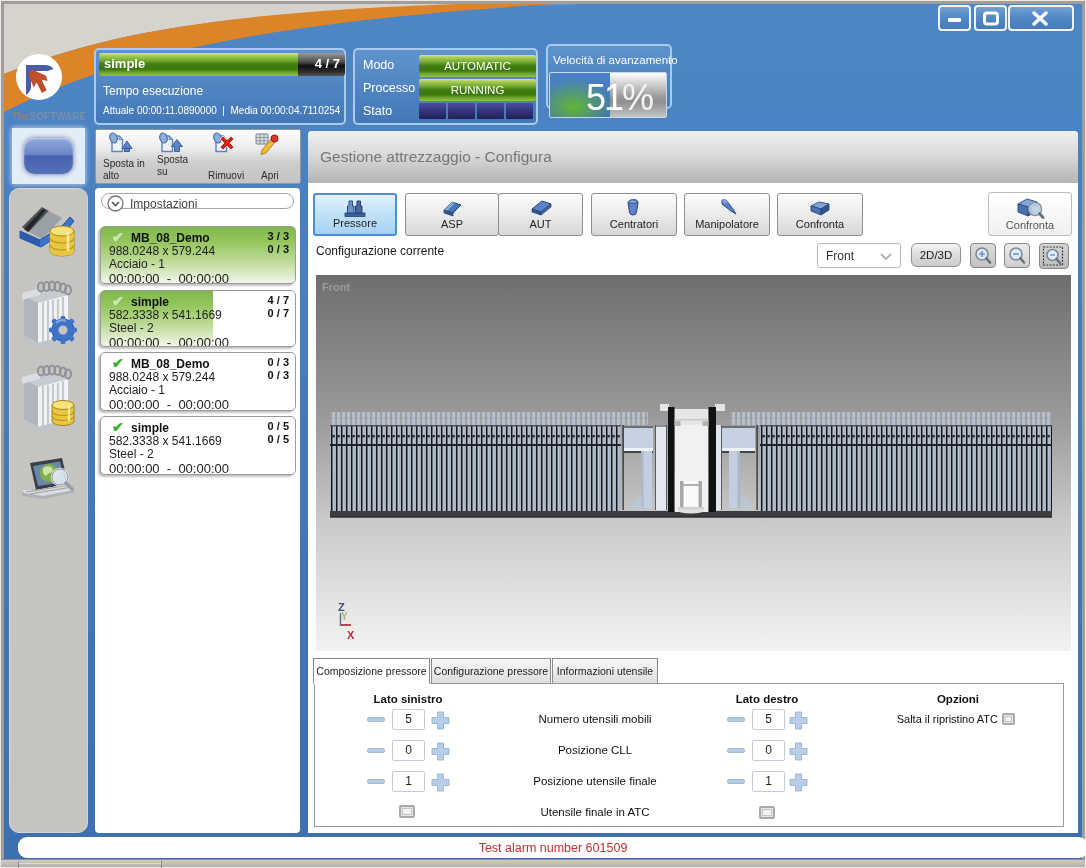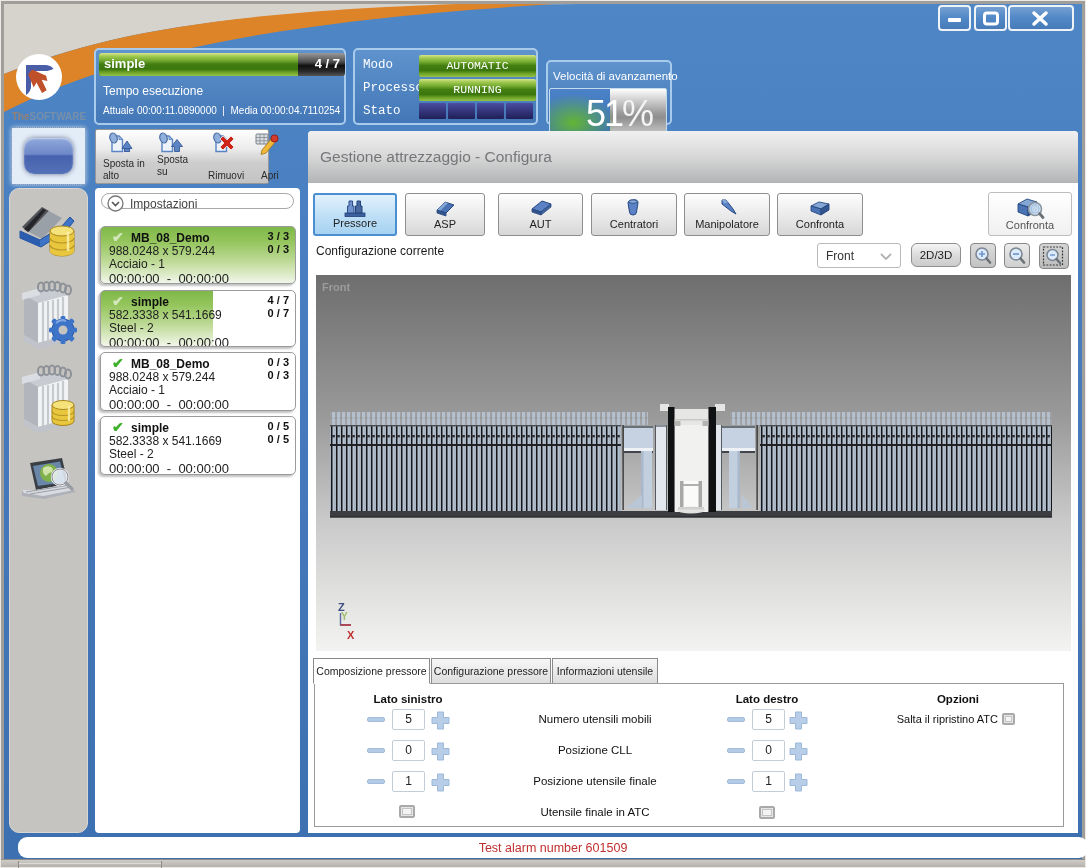--- a/index.html
+++ b/index.html
@@ -18,33 +18,33 @@
 #logotext span { color:#9a9a96; }
 
 .bluepanel { border:2px solid #a9cbeb; border-radius:5px; background:linear-gradient(180deg,#5e93cd,#4377b7); }
 #p-progress { left:94px; top:48px; width:252px; height:77px; }
 #pbar { left:3px; top:3px; width:246px; height:23px; border-radius:3px; background:linear-gradient(180deg,#9a9a9a 0%,#4a4a4a 40%,#101010 55%,#2a2a2a 80%,#555 100%); overflow:hidden; }
 #pbar .fill { position:absolute; left:0; top:0; width:199px; height:23px; background:linear-gradient(180deg,#d6e68c 0%,#a0c950 14%,#74aa30 32%,#447f12 48%,#3a760c 70%,#6da128 84%,#96c345 100%); }
 #pbar .nm { position:absolute; left:5px; top:3px; font-size:13px; font-weight:bold; color:#fff; }
 #pbar .ct { position:absolute; right:5px; top:3px; font-size:13px; font-weight:bold; color:#fff; }
 #p-progress .l1 { position:absolute; left:7px; top:34px; font-size:12px; color:#fff; }
 #p-progress .l2 { position:absolute; left:7px; top:55px; font-size:10px; color:#fff; white-space:nowrap; }
-#p-modo { left:353px; top:48px; width:185px; height:77px;font-family:Liberation Mono, monospace; }
+#p-modo { left:353px; top:48px; width:185px; height:77px; }
 #p-modo .lbl { position:absolute; left:8px; font-size:12.5px; color:#fff; }
 .greenbtn { position:absolute; left:64px; width:117px; height:22px; border-radius:2px; background:linear-gradient(180deg,#d6e68c 0%,#a0c950 14%,#74aa30 32%,#447f12 48%,#3a760c 70%,#6da128 84%,#96c345 100%); text-align:center; font-size:11.5px; color:#fff; line-height:22px; }
 .bsq { position:absolute; top:53px; width:27px; height:16px; background:linear-gradient(180deg,#4a4da0,#1f1f58); border-radius:1px; }
-#p-vel { left:546px; top:60px; width:126px; height:65px; }
+#p-vel { left:546px; top:44px; width:126px; height:65px; }
 #p-vel .t { position:absolute; left:5px; top:8px; font-size:11.5px; color:#fff; white-space:nowrap; }
 #velbox { position:absolute; left:1px; top:26px; width:118px; height:46px; border:1px solid #c4daf0; border-radius:2px; overflow:hidden; background:linear-gradient(180deg,#fdfdfd,#9a9a9a 55%,#8f8f8f 65%,#c4c4c4); }
 #velblue { position:absolute; left:0; top:0; width:60px; height:46px; background:linear-gradient(180deg,#4b82c6,#3a6fba); }
 #velgreen { position:absolute; left:-18px; top:0px; width:92px; height:58px; background:radial-gradient(ellipse at 45% 58%, rgba(100,185,45,.95), rgba(100,185,45,0) 60%); }
 #veltxt { position:absolute; left:10px; top:4px; width:118px; text-align:center; font-size:36px; color:#fff; letter-spacing:-2px; }
 #veltxt .pc { color:#f4f4f4; }
 
-#toolbar { left:95px; top:129px; width:174px; height:55px; border:1px solid #979797; border-radius:2px; background:linear-gradient(180deg,#fefefe 0%,#ececec 35%,#cdcdcd 62%,#c3c3c3 100%); }
+#toolbar { left:95px; top:129px; width:206px; height:55px; border:1px solid #979797; border-radius:2px; background:linear-gradient(180deg,#fefefe 0%,#ececec 35%,#cdcdcd 62%,#c3c3c3 100%); }
 #toolbar .tlbl { position:absolute; font-size:10px; color:#2a2a2a; line-height:12px; }
 
 #selitem { left:12px; top:128px; width:73px; height:56px; background:rgba(240,246,253,.92); outline:1px dotted #8096b4; box-shadow:0 0 5px rgba(255,255,255,.95); }
 #selbtn { left:24px; top:138px; width:49px; height:36px; border-radius:10px; background:linear-gradient(180deg,#91a9dc 0%,#6d87c8 45%,#4662ae 50%,#5471b8 100%); box-shadow:0 0 5px rgba(10,20,60,.55), inset 0 1px 2px rgba(255,255,255,.5); }
 #sidebar { left:9px; top:188px; width:79px; height:645px; background:#c6c4c1; border-radius:10px; border:1px solid #d8d6d3; }
 
 #listpanel { left:95px; top:188px; width:205px; height:645px; background:#fff; border-radius:4px; }
 #dropdown { left:6px; top:5px; width:193px; height:16px; border:1px solid #a8a8a8; border-radius:10px; background:#fff; }
 #dropdown .t { position:absolute; left:28px; top:3px; font-size:12px; color:#444; }
 .card { position:absolute; left:5px; width:196px; height:58px; border:1px solid #9b9b9b; border-radius:5px; background:#fff; box-shadow:-2px 2px 2px rgba(120,120,120,.45); overflow:hidden; }
@@ -307,21 +307,21 @@
       <div class="t">Gestione attrezzaggio - Configura</div>
     </div>
   <div class="tabbtn sel" style="left:5px;width:84px">
     <svg class="tico" width="26" height="22" viewBox="0 0 26 22">
       <rect x="3" y="15" width="20" height="3.5" fill="#3c5f9e" stroke="#23407a" stroke-width="0.8"></rect>
       <path d="M7,3 h3.5 v5 h1.5 v7 h-6.5 v-7 h1.5 z" fill="#6e93cc" stroke="#2c4a86" stroke-width="1"></path>
       <path d="M15,3 h3.5 v5 h1.5 v7 h-6.5 v-7 h1.5 z" fill="#48699f" stroke="#23407a" stroke-width="1"></path>
     </svg>
     <div class="lb">Pressore</div>
     </div>
-  <div class="tabbtn" style="left:97px;width:80px">
+  <div class="tabbtn" style="left:97px;width:94px">
     <svg class="tico" width="26" height="22" viewBox="0 0 26 22">
       <polygon points="5,13 13,5 22,8 14,16" fill="#4a73b4" stroke="#27477f" stroke-width="1"></polygon>
       <polygon points="5,13 13,5 16,6 8,14" fill="#85a7d6"></polygon>
       <polygon points="5,13 14,16 14,19 5,16" fill="#33558f" stroke="#27477f" stroke-width="0.8"></polygon>
     </svg>
     <div class="lb">ASP</div>
     </div>
   <div class="tabbtn" style="left:190px;width:85px">
     <svg class="tico" width="26" height="22" viewBox="0 0 26 22">
       <polygon points="4,12 14,4 23,7 13,15" fill="#5b82c4" stroke="#27477f" stroke-width="1"></polygon>

